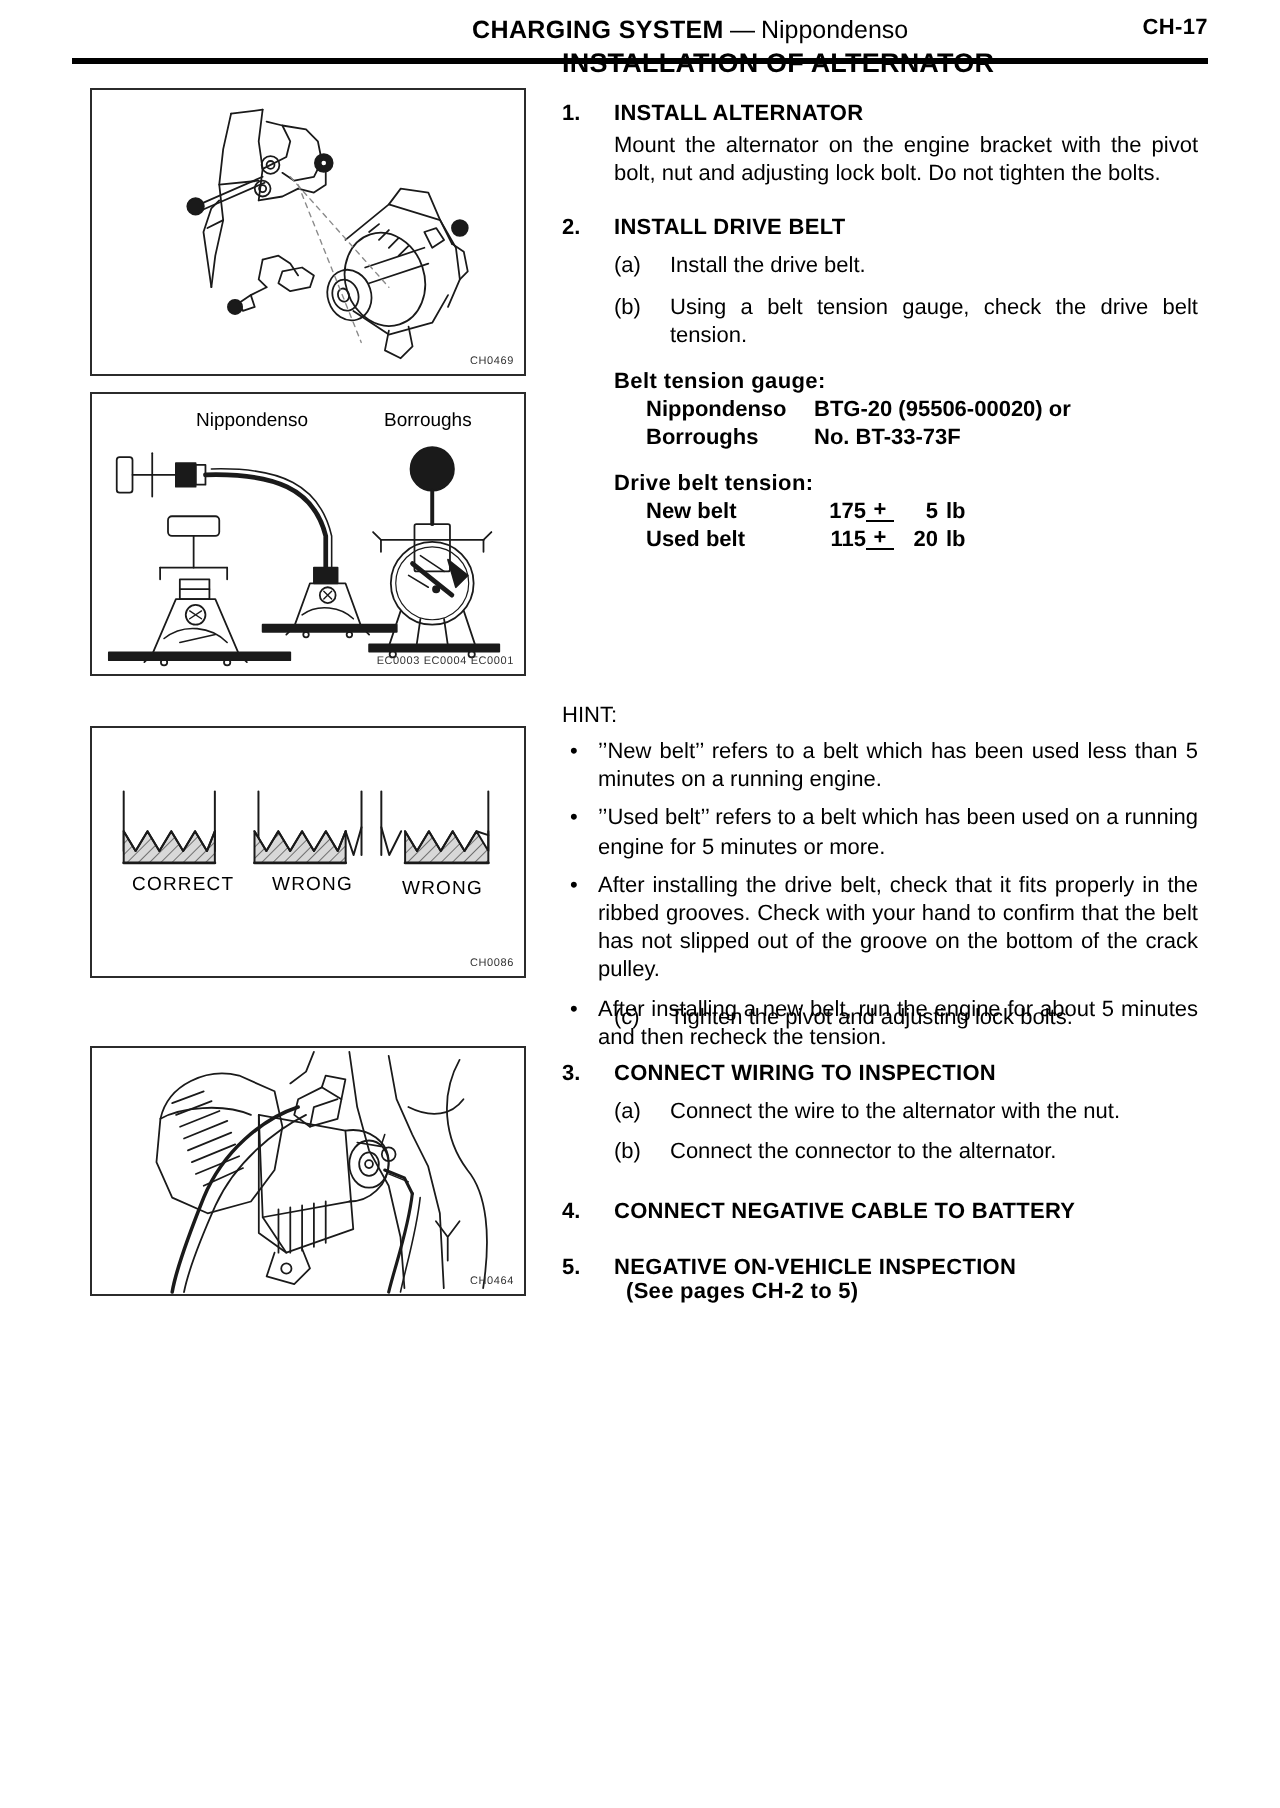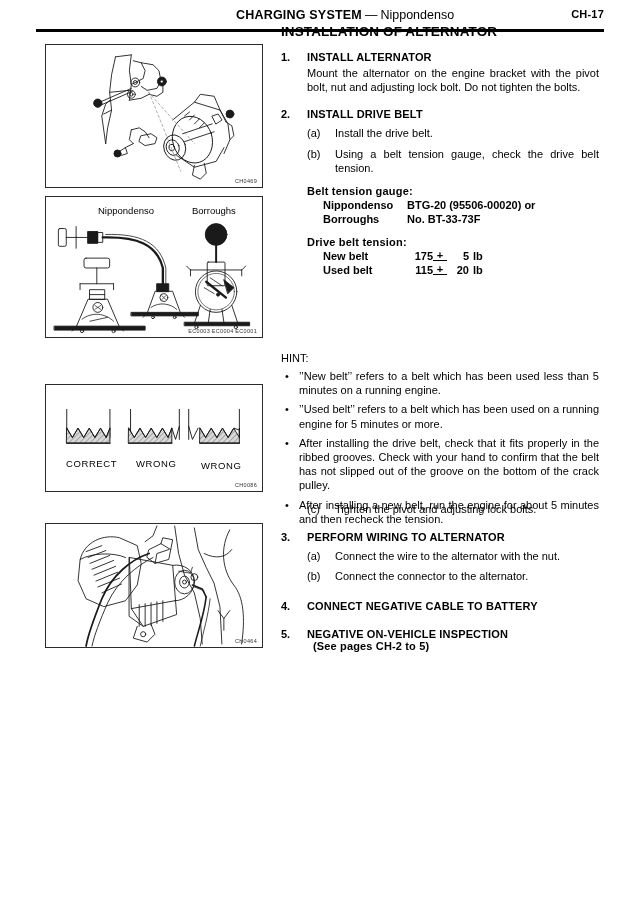--- a/index.html
+++ b/index.html
@@ -84,21 +84,21 @@
     white-space: nowrap;
   }
   .fig-svg {
     display: block;
     width: 100%;
     height: 100%;
   }
 
   #panel-alternator { top: 44px; height: 144px; }
   #panel-gauges     { top: 196px; height: 142px; }
-  #panel-grooves    { top: 384px; height: 108px; }
+  #panel-grooves    { top: 363px; height: 126px; }
   #panel-wiring     { top: 523px; height: 125px; }
 
   .groove-caption {
     position: absolute;
     font-size: 9.5px;
     letter-spacing: 0.6px;
     white-space: nowrap;
   }
 
   
@@ -534,21 +534,21 @@
 
 <div id="lower-steps">
 
   <div class="sub-item" style="margin-top:0;">
     <span class="sub-letter">(c)</span>
     <span class="sub-text">Tighten the pivot and adjusting lock bolts.</span>
   </div>
 
   <div class="step lower-step" style="margin-top:15px;">
     <span class="step-num">3.</span>
-    <div class="step-title">PERFORM WIRING TO ALTERNATOR</div>
+    <div class="step-title">CONNECT WIRING TO INSPECTION</div>
     <div class="sub-item">
       <span class="sub-letter">(a)</span>
       <span class="sub-text">Connect the wire to the alternator with the nut.</span>
     </div>
     <div class="sub-item">
       <span class="sub-letter">(b)</span>
       <span class="sub-text">Connect the connector to the alternator.</span>
     </div>
   </div>
 

